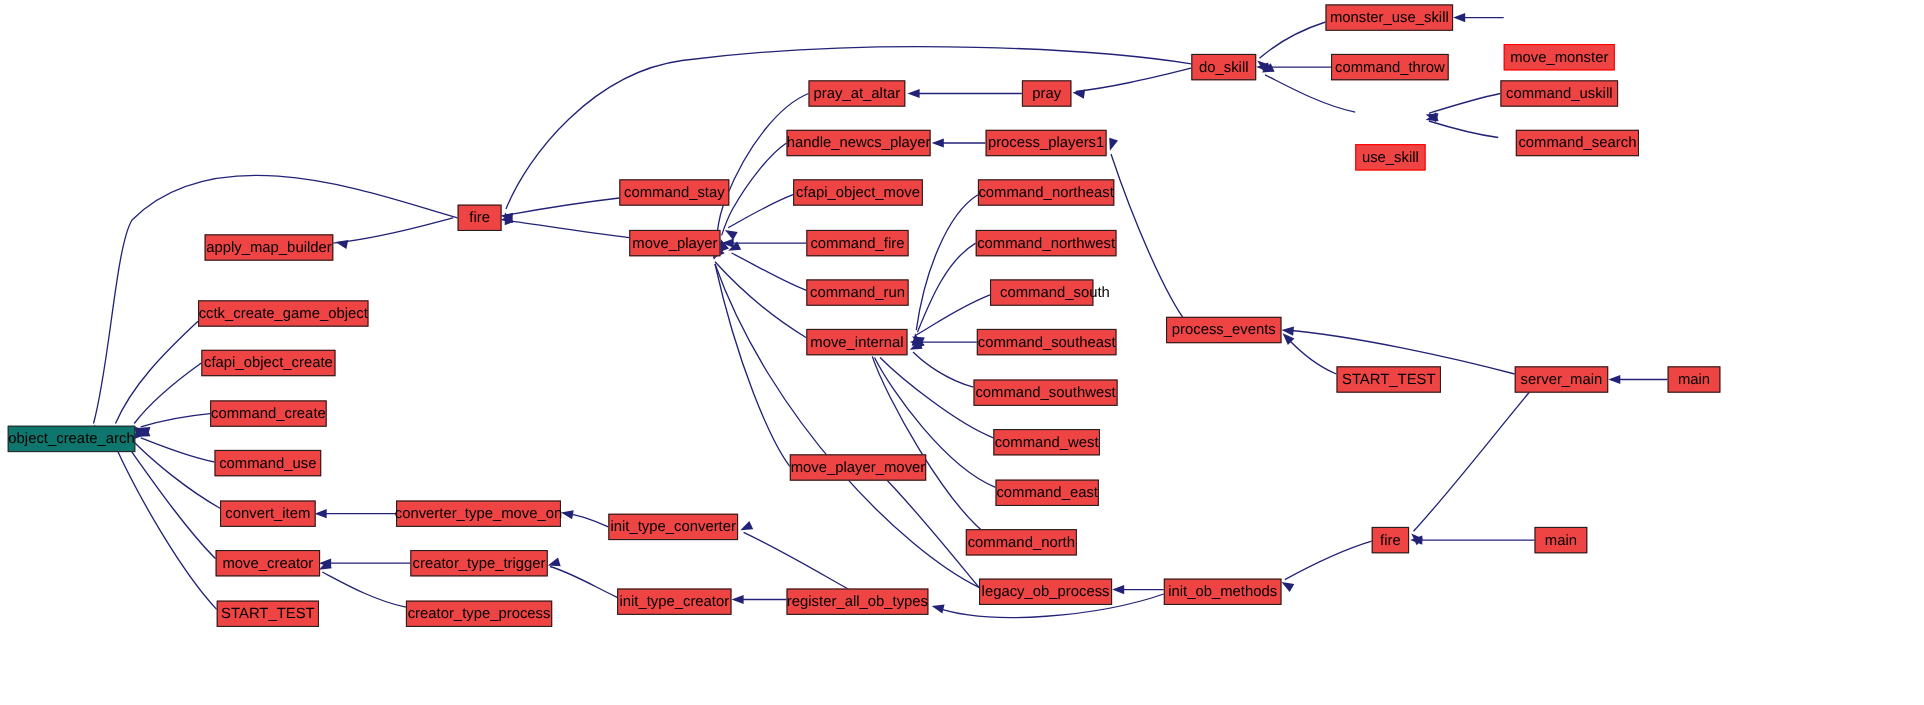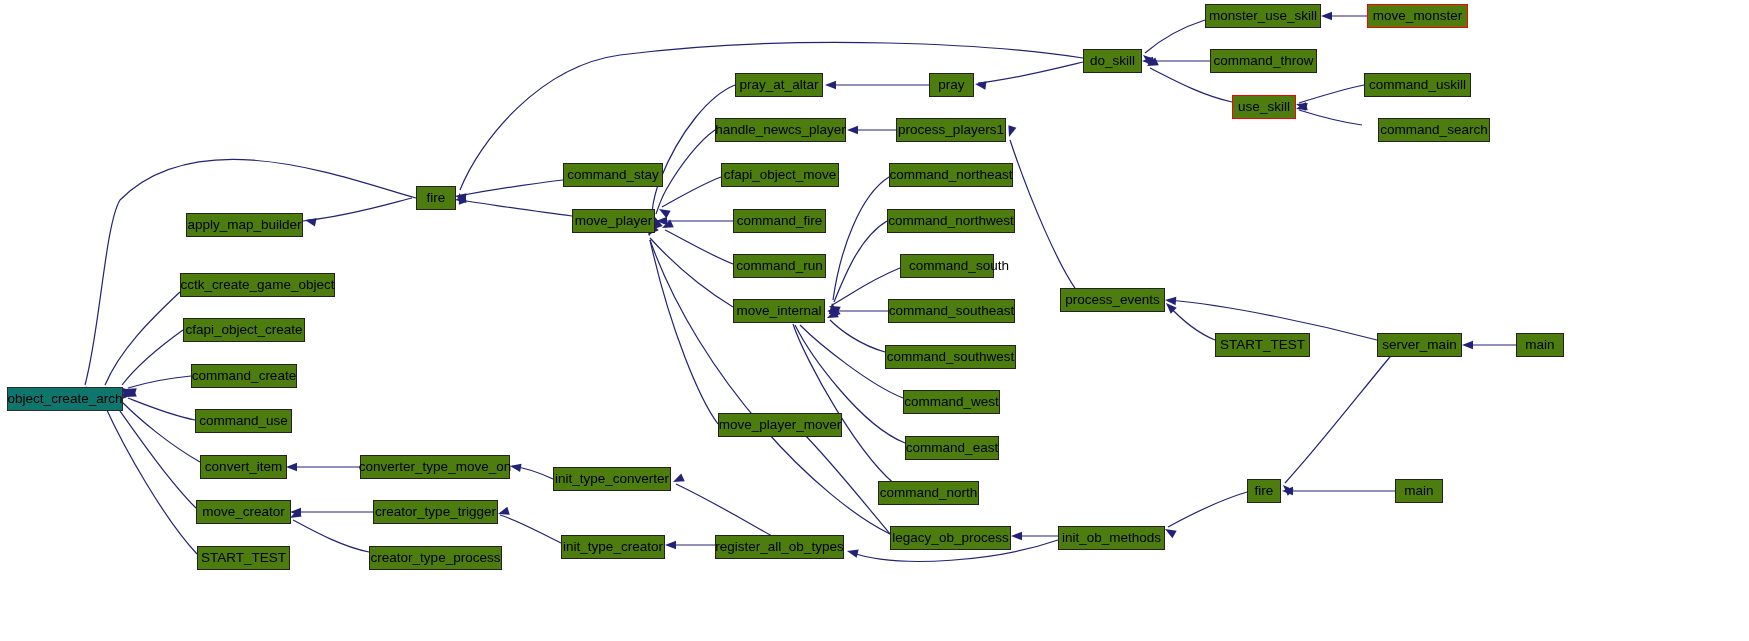--- a/index.html
+++ b/index.html
@@ -10,37 +10,38 @@
     height:641px;
     background:#ffffff;
     font-family:"Liberation Sans","DejaVu Sans",sans-serif;
     overflow:hidden;
   }
   #edges{position:absolute;left:0;top:0;width:1749px;height:641px;pointer-events:none;}
   .node{
     position:absolute;
     box-sizing:border-box;
     border:1px solid #222222;
-    background:#4d7c0f;
+    background:#ef4444;
     color:#000000;
     font-size:13.5px;
     line-height:1;
     display:flex;
     align-items:center;
     justify-content:center;
     white-space:nowrap;
     height:24px;
     border-radius:0;
   }
   .node.root{
     background:#bfbfbf;
     border-color:#2b2b2b;
   }
   .node.red{
     border-color:#ff0000;
+    margin-top:36px;
   }
   .node .lbl{
     display:block;
     padding:0 6px;
     pointer-events:none;
   }
 </style>
 </head>
 <body>
 

